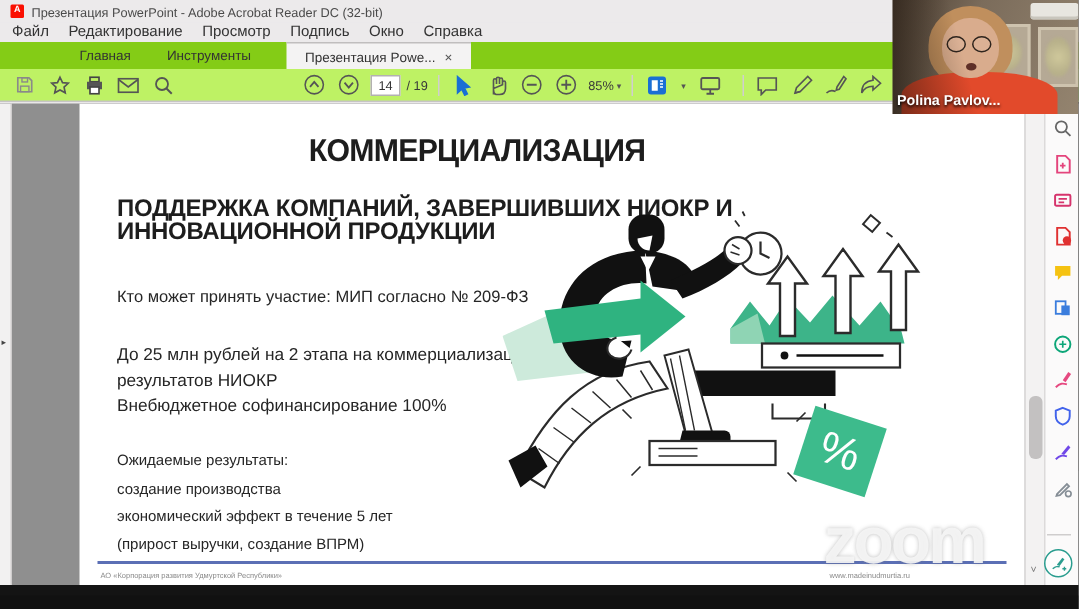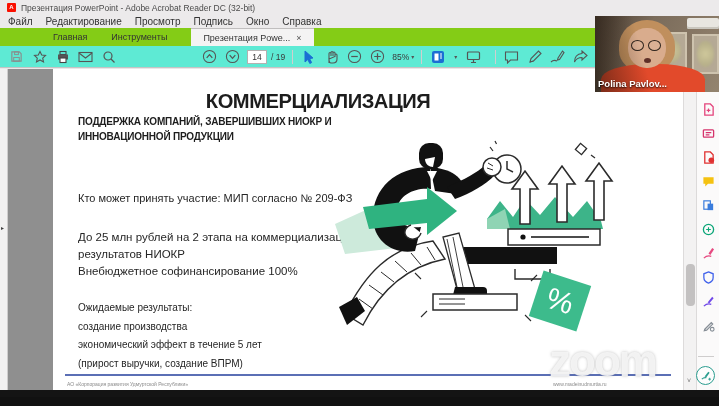--- a/index.html
+++ b/index.html
@@ -20,21 +20,21 @@
              align-items:center; gap:13px; padding-left:8px; background:#eceaeb; }
   .menu-item { font-size:10px; color:#333; cursor:default; }
 
   .tabbar { position:absolute; left:0; top:28px; width:100%; height:18px; background:#84cc16;
             display:flex; align-items:center;padding-left:41px; }
   .tab { font-size:9px; color:#333; padding:4px 12px 4px 12px; height:18px; display:flex;
          align-items:center; gap:6px; }
   .tab.active { background:#f4f3f3; border-top:1px solid #c0bebe; }
   .tab-close { color:#555; font-size:9px; }
 
-  .toolbar { position:absolute; left:0; top:46px; width:100%; height:22px; background:#5eead4;
+  .toolbar { position:absolute; left:0; top:46px; width:100%; height:22px; background:#bef264;
              border-bottom:1px solid #c6c4c4; display:flex; align-items:center; padding-left:8px; }
   .tb-icon { width:17px; height:17px; display:inline-flex; align-items:center; justify-content:center;
              margin-right:6px; flex:none; }
   .tb-sep { width:1px; height:14px; background:#d0cece; margin:0 7px; flex:none; }
   .tb-text { font-size:8.5px; color:#3a3a3a; white-space:nowrap; }
   .page-box { width:20px; height:14px; background:#fff; border:1px solid #b3b1b1; font-size:8.5px;
               color:#333; text-align:center; line-height:12px; margin-right:4px; }
   .caret { font-size:6px; color:#555; margin-left:2px; }
   .gap-l { margin-left:78px; }
 
@@ -55,32 +55,32 @@
 
   
   .sidebar { position:absolute; left:696px; top:0; width:23px; height:100%; background:#fbfafa;
              border-left:1px solid #dcdada; display:flex; flex-direction:column; align-items:center; }
   .sb-icon { width:15px; height:15px; margin-top:9px; display:flex; align-items:center; justify-content:center; }
 
   
   .slide-title { position:absolute; left:0px; top:20px; width:530px; text-align:center;
                  font-size:21px; font-weight:bold; color:#1d1d1d; letter-spacing:-0.5px;
                  transform:scaleX(0.96); }
-  .lead { position:absolute; left:25px; top:45px; font-size:10px; font-weight:bold; color:#1d1d1d;
+  .lead { position:absolute; left:25px; top:63px; font-size:16px; font-weight:bold; color:#1d1d1d;
           line-height:15px; letter-spacing:-0.2px; }
   .participants { position:absolute; left:25px; top:123px; font-size:11px; color:#262626; }
   .funding { position:absolute; left:25px; top:160px; font-size:11.5px; color:#262626; line-height:17px; }
   .results { position:absolute; left:25px; top:230px; font-size:10px; color:#262626; line-height:18.5px; }
   .footer-line { position:absolute; left:12px; top:305px; width:606px; height:2px; background:#5b6fb5; }
   .footer-left { position:absolute; left:14px; top:312px; font-size:5px; color:#8a8a8a; }
   .footer-right { position:absolute; left:500px; top:312px; font-size:5px; color:#8a8a8a; }
   .illus { position:absolute; left:282px; top:60px; }
 
   
-  .webcam { position:absolute; left:595px; top:16px; width:124px; height:76px; overflow:hidden;
+  .webcam { position:absolute; left:595px; top:0; width:124px; height:76px; overflow:hidden;
             background:linear-gradient(115deg,#4a3c30 0%,#7b6c5b 38%,#94846f 100%); z-index:60; }
   .vent { position:absolute; right:0px; top:2px; width:32px; height:11px; background:#e8e6e0;
           border-radius:2px; box-shadow:inset 0 -2px 0 #c9c6bd; }
   .frame { position:absolute; background:#b5a995; border:2px solid #cec3ae; }
   .frame .blob { position:absolute; left:15%; top:15%; width:70%; height:70%; border-radius:50%;
                  background:radial-gradient(circle,#cfc89b 0%,#b7b08a 70%); filter:blur(1px); }
   .frame1 { left:60px; top:16px; width:32px; height:38px; }
   .frame2 { left:97px; top:18px; width:27px; height:40px; }
   .person-hair { position:absolute; left:24px; top:4px; width:56px; height:52px; border-radius:50% 50% 42% 42%;
                  background:#c08f5d; }

